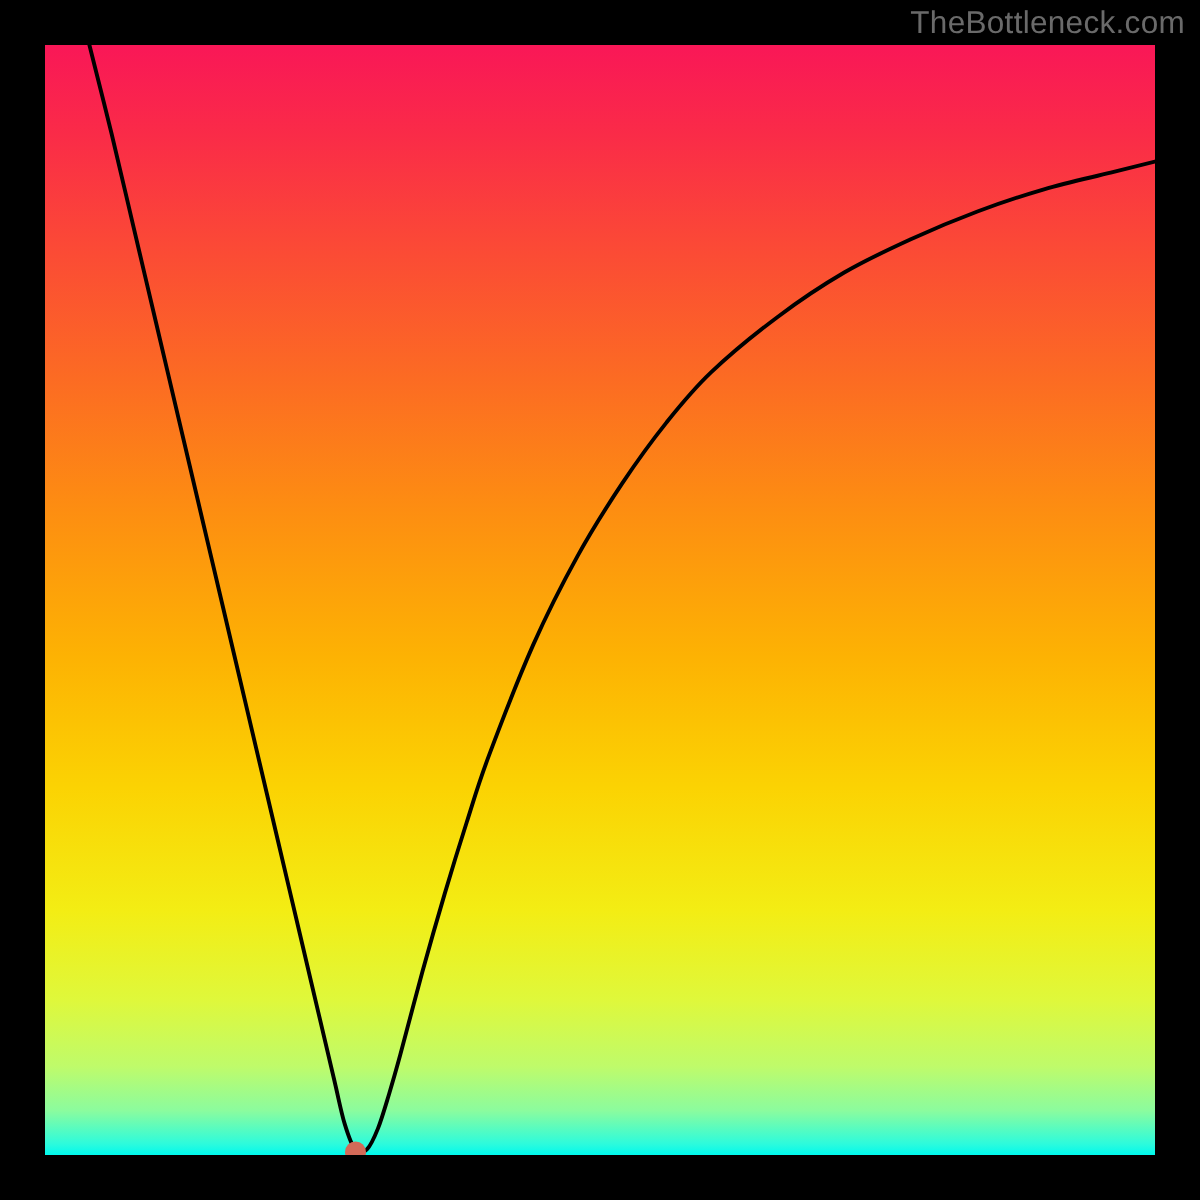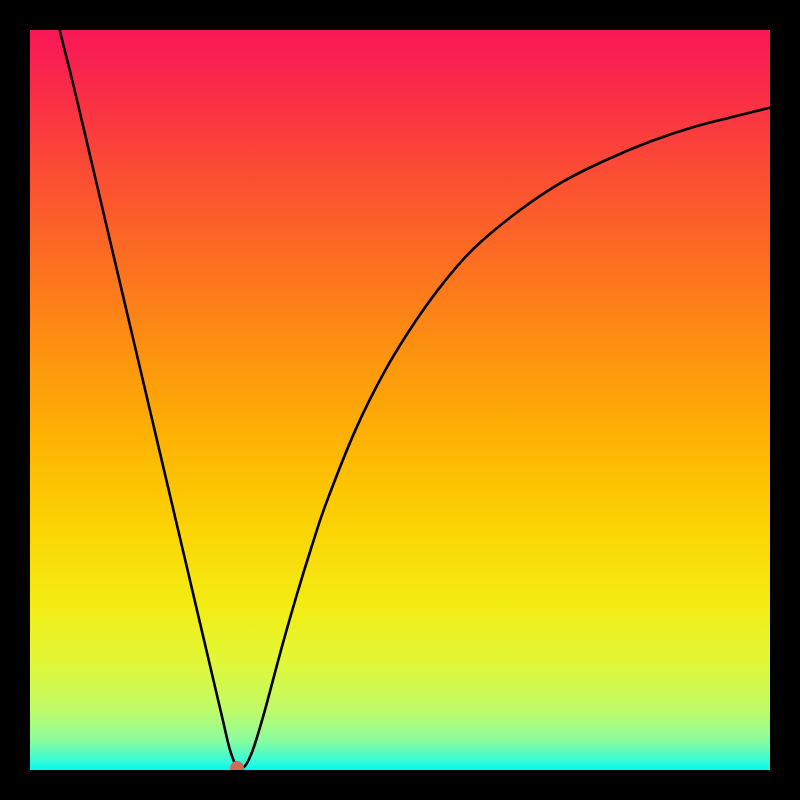--- a/index.html
+++ b/index.html
@@ -79,13 +79,14 @@
   <div class="plot-area">
     <div class="gradient-bg"></div>
 
     <svg class="curve" viewBox="0 0 740 740" preserveAspectRatio="none">
       <path id="curve-path" d="M 29.60 0.00 C 32.07 9.87, 39.47 38.85, 44.40 59.20 C 49.33 79.55, 54.27 101.13, 59.20 122.10 C 64.13 143.07, 69.07 164.03, 74.00 185.00 C 78.93 205.97, 83.87 226.93, 88.80 247.90 C 93.73 268.87, 98.67 289.83, 103.60 310.80 C 108.53 331.77, 113.47 352.73, 118.40 373.70 C 123.33 394.67, 128.27 415.63, 133.20 436.60 C 138.13 457.57, 143.07 478.53, 148.00 499.50 C 152.93 520.47, 157.87 541.43, 162.80 562.40 C 167.73 583.37, 172.67 604.33, 177.60 625.30 C 182.53 646.27, 188.70 672.54, 192.40 688.20 C 196.10 703.86, 197.33 711.14, 199.80 719.28 C 202.27 727.42, 204.73 734.20, 207.20 737.04 C 209.67 739.88, 212.13 738.77, 214.60 736.30 C 217.07 733.83, 219.53 728.41, 222.00 722.24 C 224.47 716.07, 226.93 707.44, 229.40 699.30 C 231.87 691.16, 233.10 686.97, 236.80 673.40 C 240.50 659.83, 246.67 635.78, 251.60 617.90 C 256.53 600.02, 261.47 582.75, 266.40 566.10 C 271.33 549.45, 276.27 533.42, 281.20 518.00 C 286.13 502.58, 288.60 493.33, 296.00 473.60 C 303.40 453.87, 315.73 421.80, 325.60 399.60 C 335.47 377.40, 345.33 358.28, 355.20 340.40 C 365.07 322.52, 374.93 307.10, 384.80 292.30 C 394.67 277.50, 404.53 263.93, 414.40 251.60 C 424.27 239.27, 431.67 230.02, 444.00 218.30 C 456.33 206.58, 473.60 192.40, 488.40 181.30 C 503.20 170.20, 518.00 160.33, 532.80 151.70 C 547.60 143.07, 562.40 136.28, 577.20 129.50 C 592.00 122.72, 606.80 116.55, 621.60 111.00 C 636.40 105.45, 651.20 100.52, 666.00 96.20 C 680.80 91.88, 698.07 88.18, 710.40 85.10 C 722.73 82.02, 735.07 78.93, 740.00 77.70" fill="none" stroke="#000" stroke-width="2.6" stroke-linecap="round" stroke-linejoin="round"></path>
     </svg>
 
     <div id="marker" class="marker" style="left: 207.2px; top: 737.78px; background: rgb(211, 106, 88);"></div>
   </div>
 
+  <div class="watermark">TheBottleneck.com</div>
 </div>
 
 </body></html>

